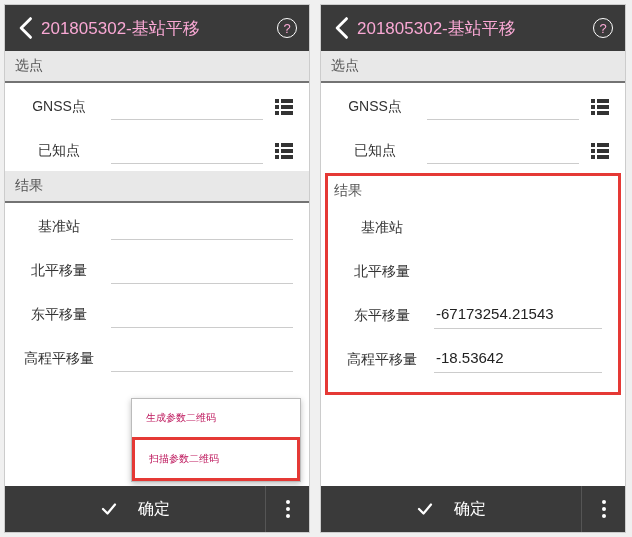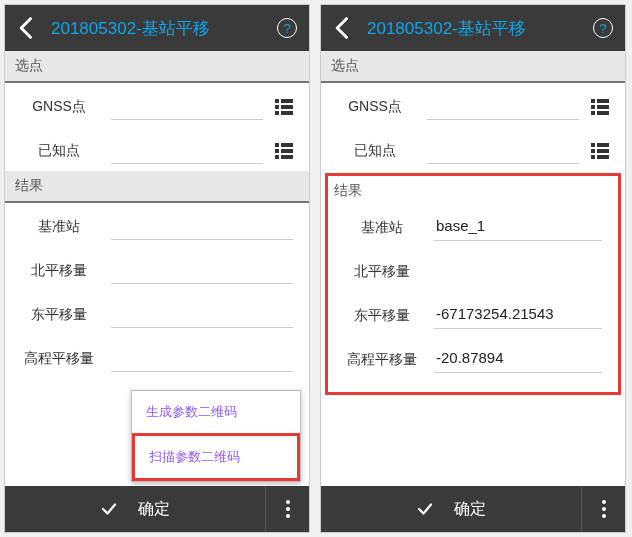--- a/index.html
+++ b/index.html
@@ -16,26 +16,25 @@
     width: 306px;
     height: 529px;
     background: #fff;
     display: flex;
     flex-direction: column;
     position: relative;
     border: 1px solid #ccc;
   }
   .topbar {
     background: #3a3a3a;
-    color: #0ea5e9;
+    color: #f9a8d4;
     height: 46px;
     display: flex;
     align-items: center;
     padding: 0 8px;
-    gap: 10px;
   }
   .topbar .title {
     flex: 1;
     font-size: 17px;
     font-weight: 500;
     overflow: hidden;
     white-space: nowrap;
   }
   .topbar .icon-btn {
     width: 28px;
@@ -123,22 +122,22 @@
     position: absolute;
     right: 8px;
     bottom: 4px;
     background: #fff;
     border: 1px solid #bbb;
     box-shadow: 0 2px 6px rgba(0,0,0,0.25);
     width: 170px;
   }
   .popup-item {
     padding: 12px 14px;
-    font-size: 13px;
-    color: #8b5cf6;
+    font-size: 10px;
+    color: #be185d;
     cursor: pointer;
   }
   .popup-item + .popup-item { border-top: 1px solid #eee; }
   .popup-item.hl { border: 3px solid #e53935; }
   .red-box {
     border: 3px solid #e53935;
   }
   .results-panel {
     margin: 2px 4px 8px 4px;
     padding: 2px 0 12px 0;
@@ -292,32 +291,31 @@
             <rect x="9" y="16" width="12" height="4" fill="#333"></rect>
           </svg>
       </div>
     </div>
 
     <div class="results-panel red-box">
       <div class="section-head" style="background:transparent;border:none;padding:4px 6px;">结果</div>
 
       <div class="row">
         <div class="row-label">基准站</div>
-        <div class="row-value">base_1</div>
       </div>
       <div class="row">
         <div class="row-label">北平移量</div>
       </div>
       <div class="row">
         <div class="row-label">东平移量</div>
         <div class="row-value">-67173254.21543</div>
       </div>
       <div class="row">
         <div class="row-label">高程平移量</div>
-        <div class="row-value">-20.87894</div>
+        <div class="row-value">-18.53642</div>
       </div>
     </div>
   </div>
 
   <div class="bottombar">
     <div class="confirm-btn">
       <svg width="18" height="18" viewBox="0 0 24 24">
           <path d="M4 12 L10 18 L20 6" stroke="#fff" stroke-width="3" fill="none" stroke-linecap="round" stroke-linejoin="round"></path>
         </svg>
       <span>确定</span>

